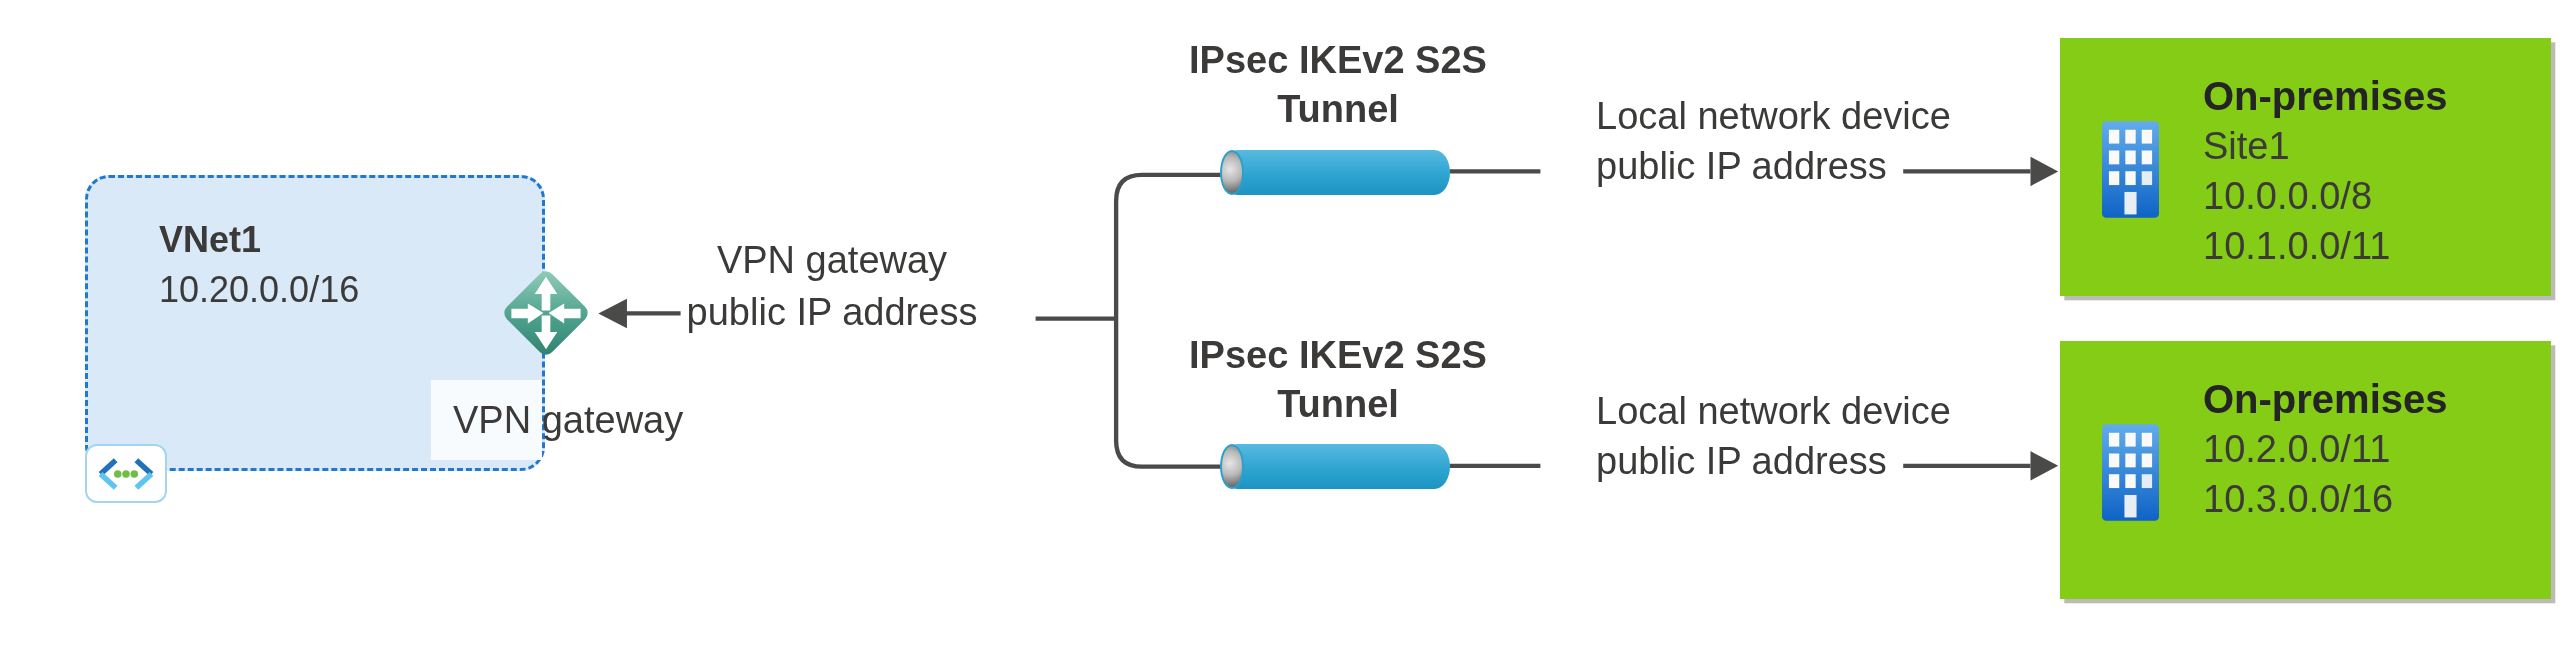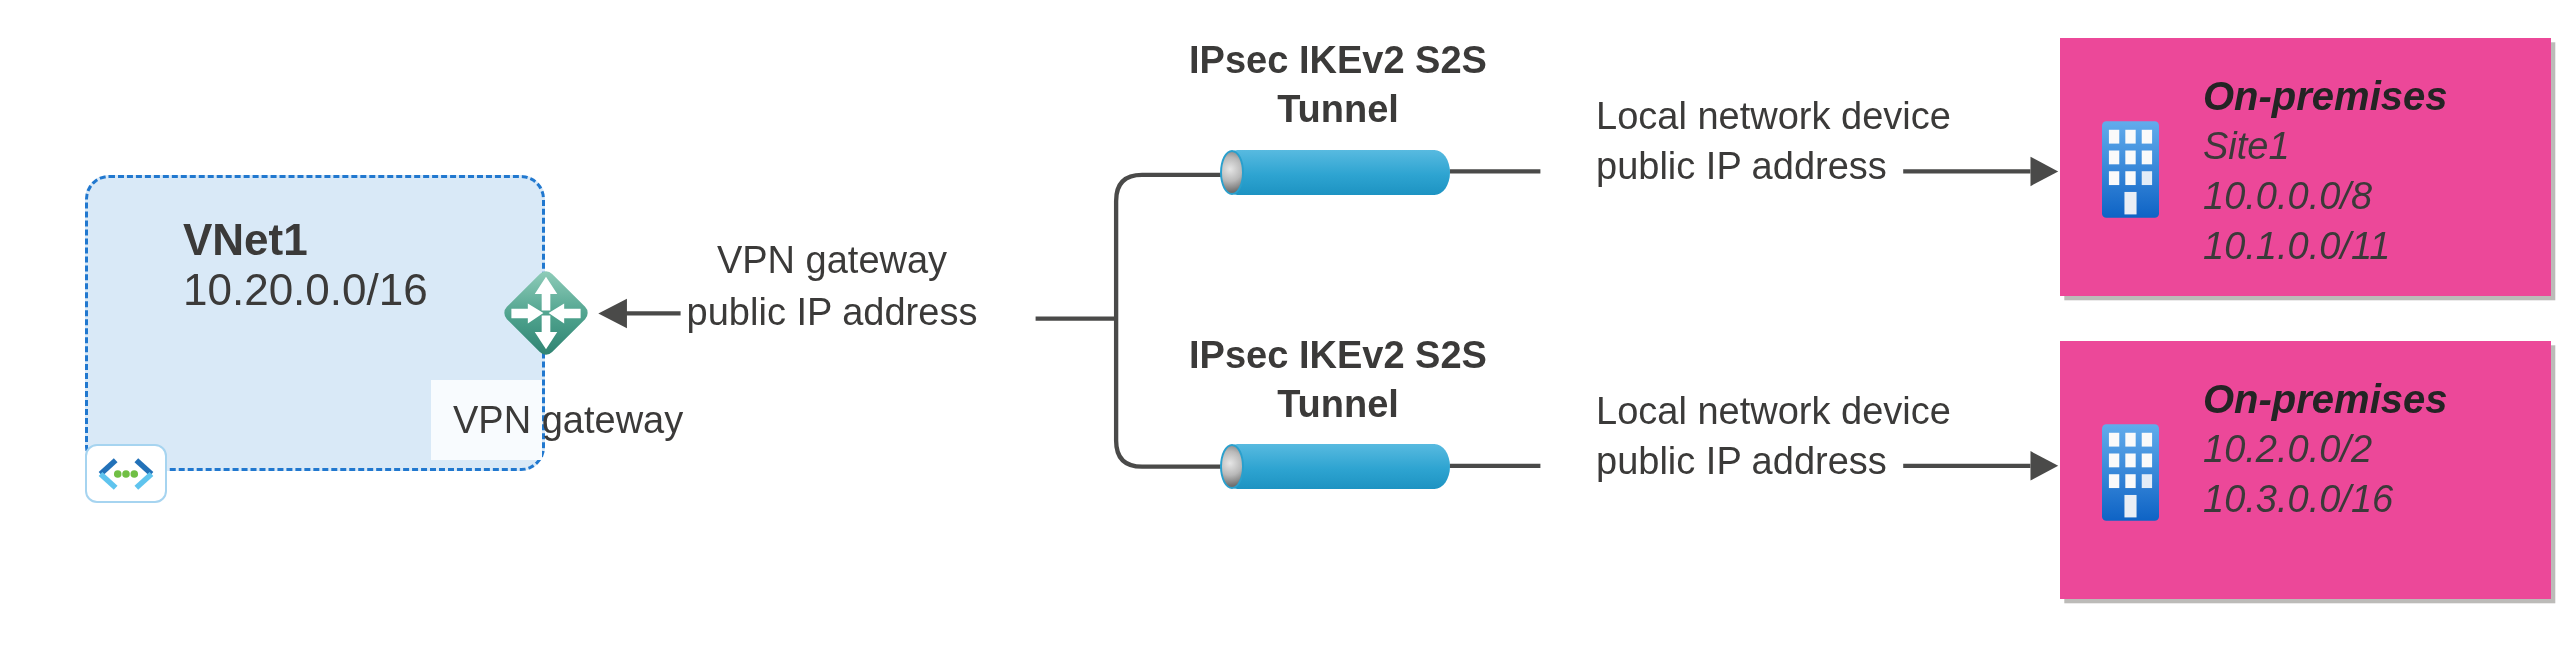--- a/index.html
+++ b/index.html
@@ -16,23 +16,22 @@
   
   .vnet-box{
     left:85px;top:175px;width:454px;height:290px;
     background:#d9e9f7;
     border:3.5px dashed #2178cf;
     border-radius:24px;
     z-index:1;
   }
   .vnet-text{
     left:159px;top:215px;
-    font-size:44px;line-height:50px;
+    font-size:36px;line-height:50px;
     z-index:3;
-    margin-left:24px;
   }
   .vnet-title{font-weight:bold;}
   .vpn-label-bg{
     left:431px;top:380px;width:111px;height:80px;
     background:#f8fbfe;z-index:2;
   }
   .gw-label{
     left:453px;top:400px;
     font-size:38px;line-height:40px;
     z-index:6;white-space:nowrap;
@@ -98,24 +97,23 @@
 
   .mid-label{
     left:650px;top:234px;width:364px;text-align:center;
     font-size:38px;line-height:52px;
     z-index:3;
   }
 
   
   .site-box{
     left:2060px;width:491px;height:258px;
-    background:#ec4899;
+    background:#84cc16;
     box-shadow:4.3px 4.3px 0 #bcbbb8;
     z-index:1;
-    font-style:italic;
   }
   .site-box-1{top:38px;}
   .site-box-2{top:341px;}
   .site-icon{position:absolute;left:42px;top:83px;}
   .site-text{
     position:absolute;left:143px;top:33px;
     font-size:38px;line-height:50px;
   }
   .site-title{font-weight:bold;font-size:40px;color:#242424;}
 </style>
@@ -249,19 +247,19 @@
       <rect x="8" y="34" width="12" height="16" fill="#fafafa"></rect>
       <rect x="27" y="34" width="12" height="16" fill="#fafafa"></rect>
       <rect x="46" y="34" width="12" height="16" fill="#fafafa"></rect>
       <rect x="8" y="58" width="12" height="16" fill="#fafafa"></rect>
       <rect x="27" y="58" width="12" height="16" fill="#fafafa"></rect>
       <rect x="46" y="58" width="12" height="16" fill="#e3ecf7"></rect>
       <rect x="26" y="82" width="14" height="26" fill="#e9eef5"></rect>
     </svg>
     <div class="site-text">
       <div class="site-title">On-premises</div>
-      <div>10.2.0.0/2</div>
+      <div>10.2.0.0/11</div>
       <div>10.3.0.0/16</div>
     </div>
   </div>
 
 </div>
 
 
 </body></html>

